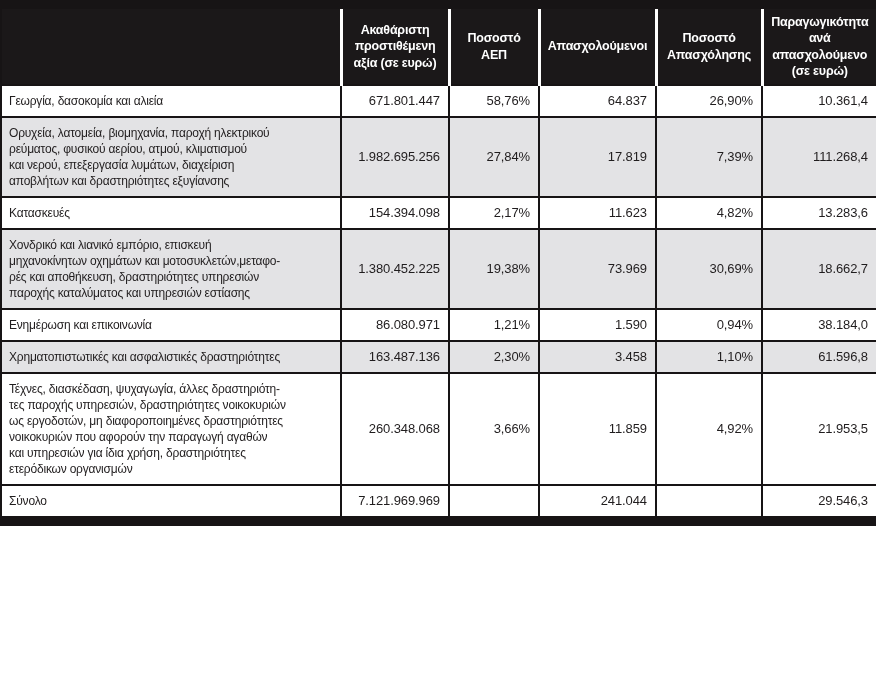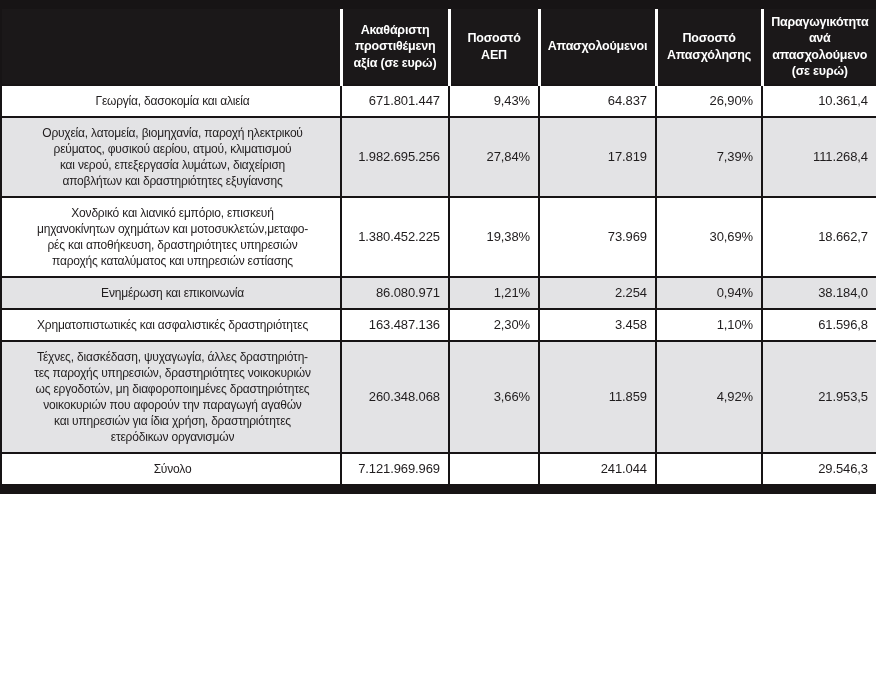--- a/index.html
+++ b/index.html
@@ -44,21 +44,21 @@
     border: 2px solid #171415;
     vertical-align: middle;
     font-size: 12px;
     line-height: 16px;
     letter-spacing: -0.2px;
     padding: 7px 6px;
     background: #ffffff;
   }
   tbody td.sector, tfoot td.sector {
     white-space: pre-line;
-    text-align: center;
+    text-align: left;
     padding-left: 7px;
     padding-right: 4px;
   }
   tbody td.num, tfoot td.num {
     text-align: right;
     font-size: 13px;
     letter-spacing: -0.1px;
     padding-right: 8px;
   }
   
@@ -97,56 +97,64 @@
 ανά
 απασχολούμενο
 (σε ευρώ)</th>
       </tr>
     </thead>
     <tbody>
 
         <tr>
           <td class="sector">Γεωργία, δασοκομία και αλιεία</td>
           <td class="num">671.801.447</td>
-          <td class="num">9,43%</td>
+          <td class="num">58,76%</td>
           <td class="num">64.837</td>
           <td class="num">26,90%</td>
           <td class="num">10.361,4</td>
         </tr>
 
         <tr>
           <td class="sector">Ορυχεία, λατομεία, βιομηχανία, παροχή ηλεκτρικού
 ρεύματος, φυσικού αερίου, ατμού, κλιματισμού
 και νερού, επεξεργασία λυμάτων, διαχείριση
 αποβλήτων και δραστηριότητες εξυγίανσης</td>
           <td class="num">1.982.695.256</td>
           <td class="num">27,84%</td>
           <td class="num">17.819</td>
           <td class="num">7,39%</td>
           <td class="num">111.268,4</td>
         </tr>
 
+        <tr>
+          <td class="sector">Κατασκευές</td>
+          <td class="num">154.394.098</td>
+          <td class="num">2,17%</td>
+          <td class="num">11.623</td>
+          <td class="num">4,82%</td>
+          <td class="num">13.283,6</td>
+        </tr>
 
         <tr>
           <td class="sector">Χονδρικό και λιανικό εμπόριο, επισκευή
 μηχανοκίνητων οχημάτων και μοτοσυκλετών,μεταφο-
 ρές και αποθήκευση, δραστηριότητες υπηρεσιών
 παροχής καταλύματος και υπηρεσιών εστίασης</td>
           <td class="num">1.380.452.225</td>
           <td class="num">19,38%</td>
           <td class="num">73.969</td>
           <td class="num">30,69%</td>
           <td class="num">18.662,7</td>
         </tr>
 
         <tr>
           <td class="sector">Ενημέρωση και επικοινωνία</td>
           <td class="num">86.080.971</td>
           <td class="num">1,21%</td>
-          <td class="num">2.254</td>
+          <td class="num">1.590</td>
           <td class="num">0,94%</td>
           <td class="num">38.184,0</td>
         </tr>
 
         <tr>
           <td class="sector">Χρηματοπιστωτικές και ασφαλιστικές δραστηριότητες</td>
           <td class="num">163.487.136</td>
           <td class="num">2,30%</td>
           <td class="num">3.458</td>
           <td class="num">1,10%</td>

